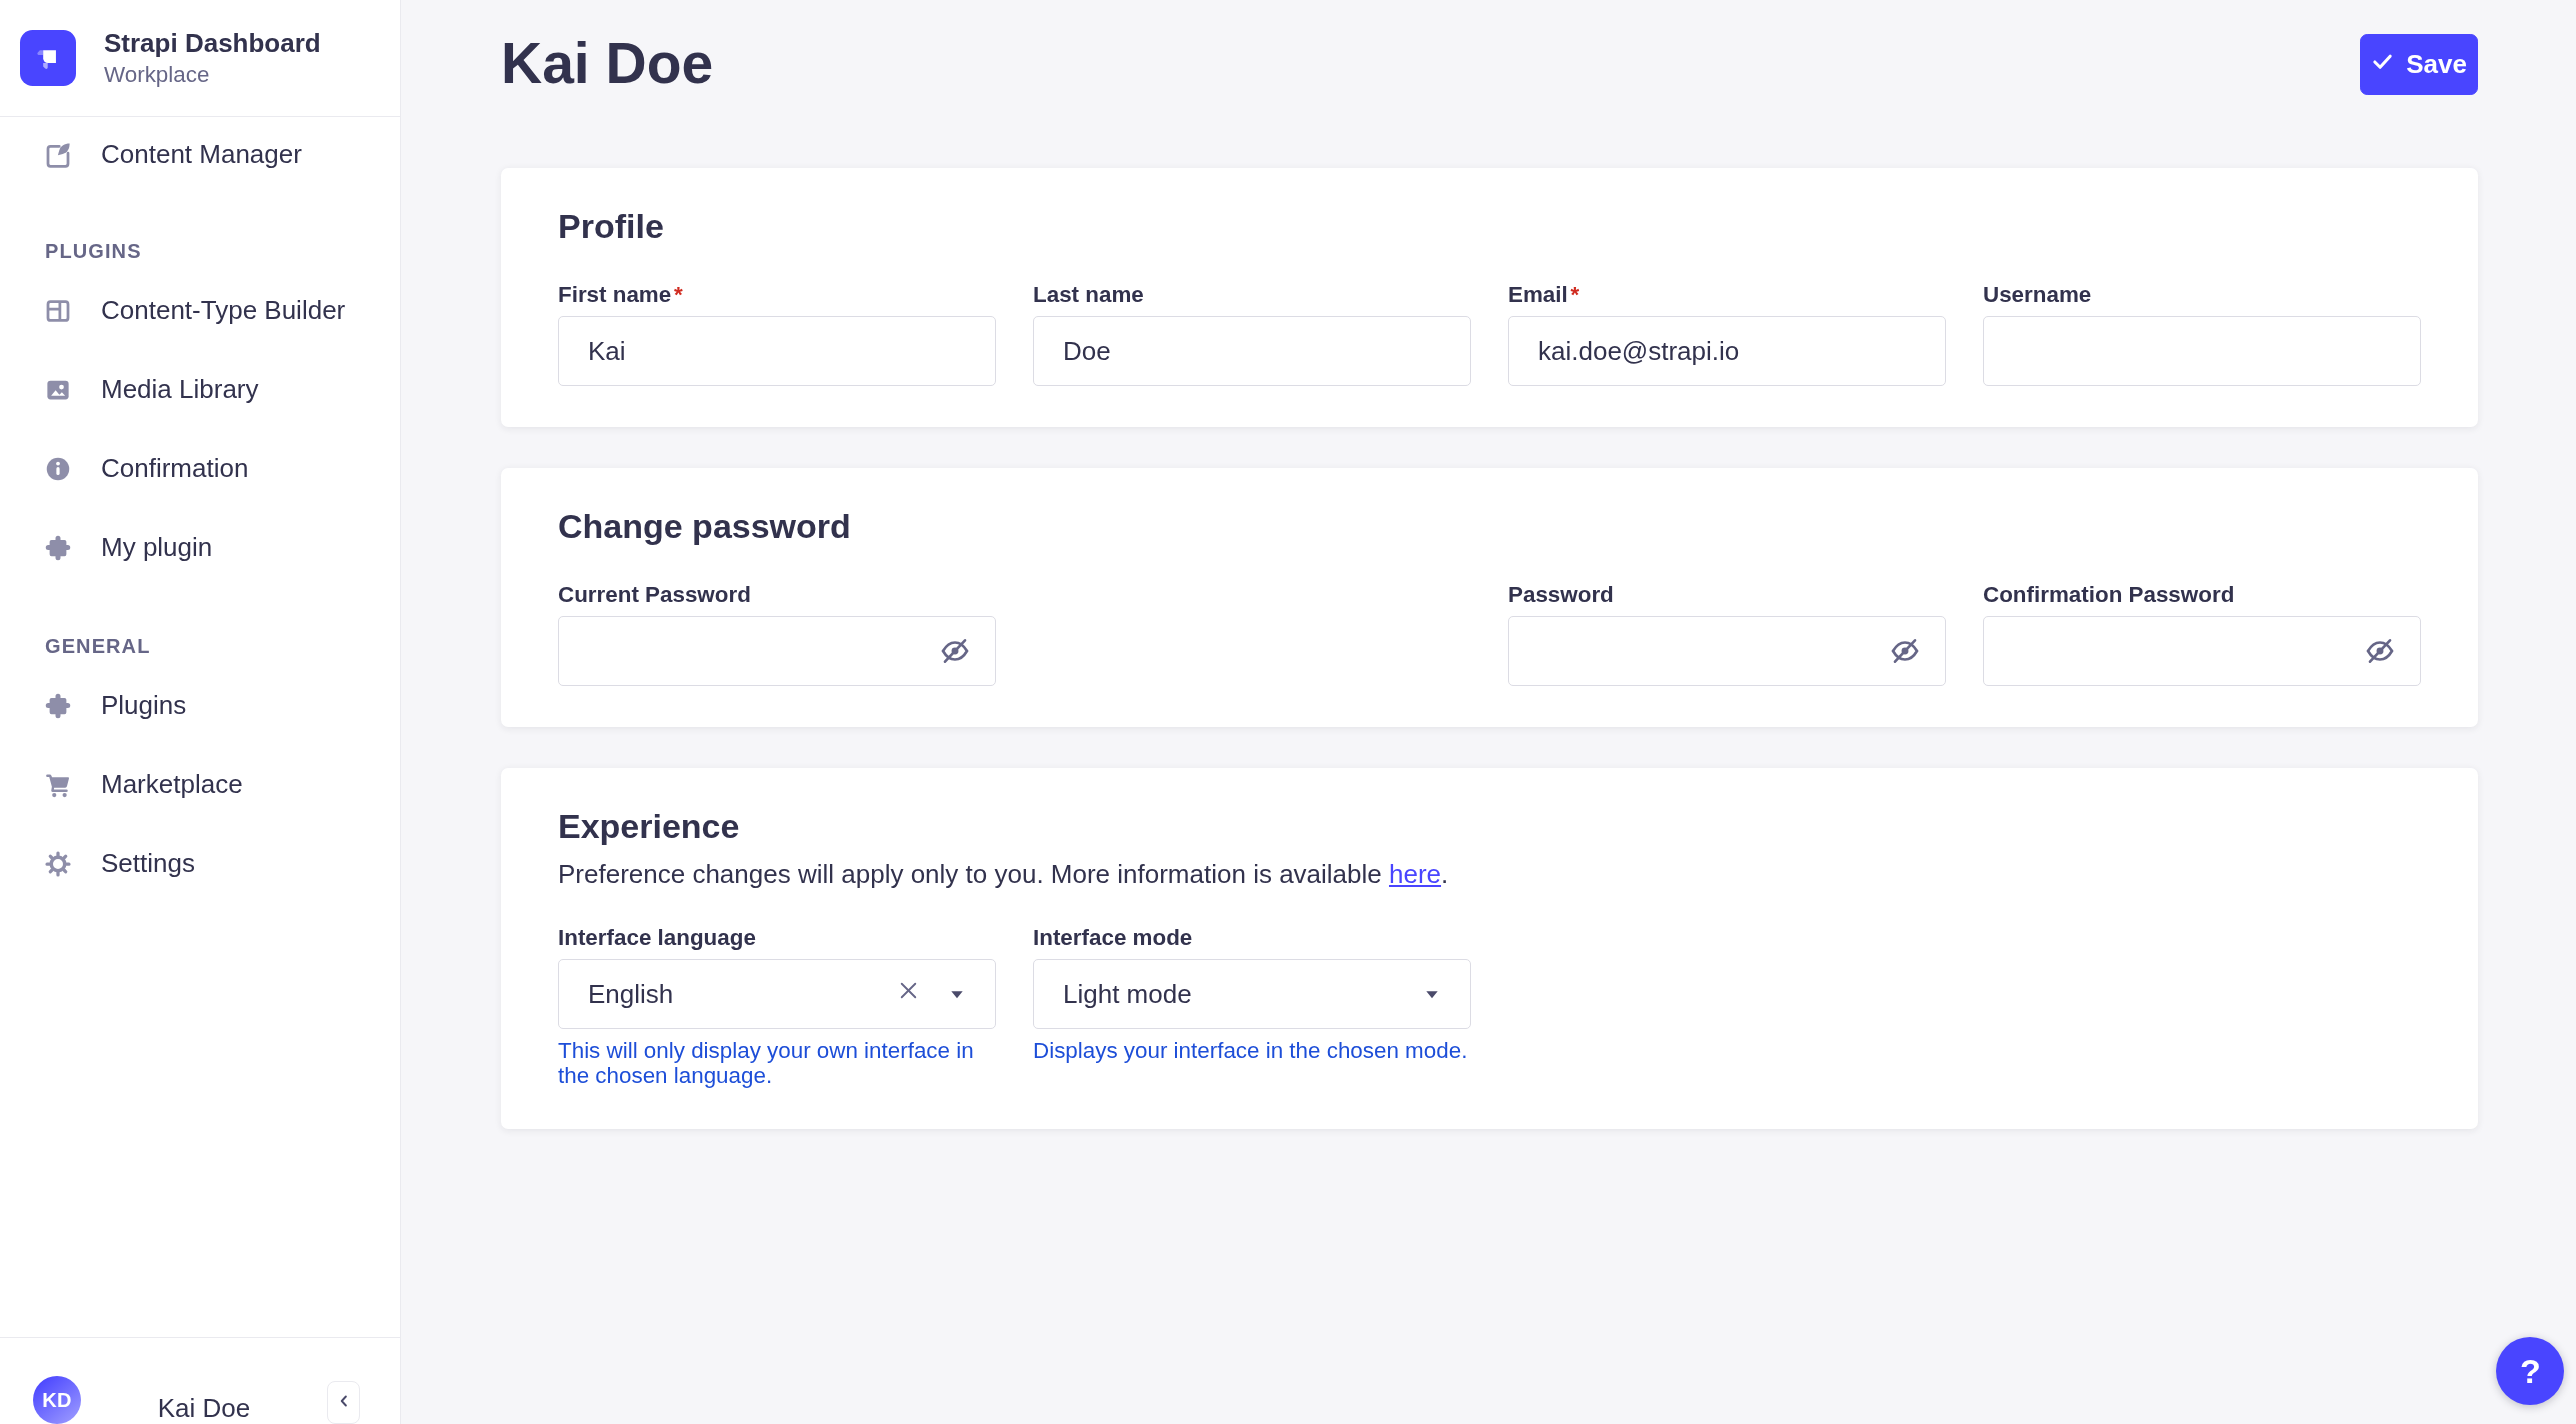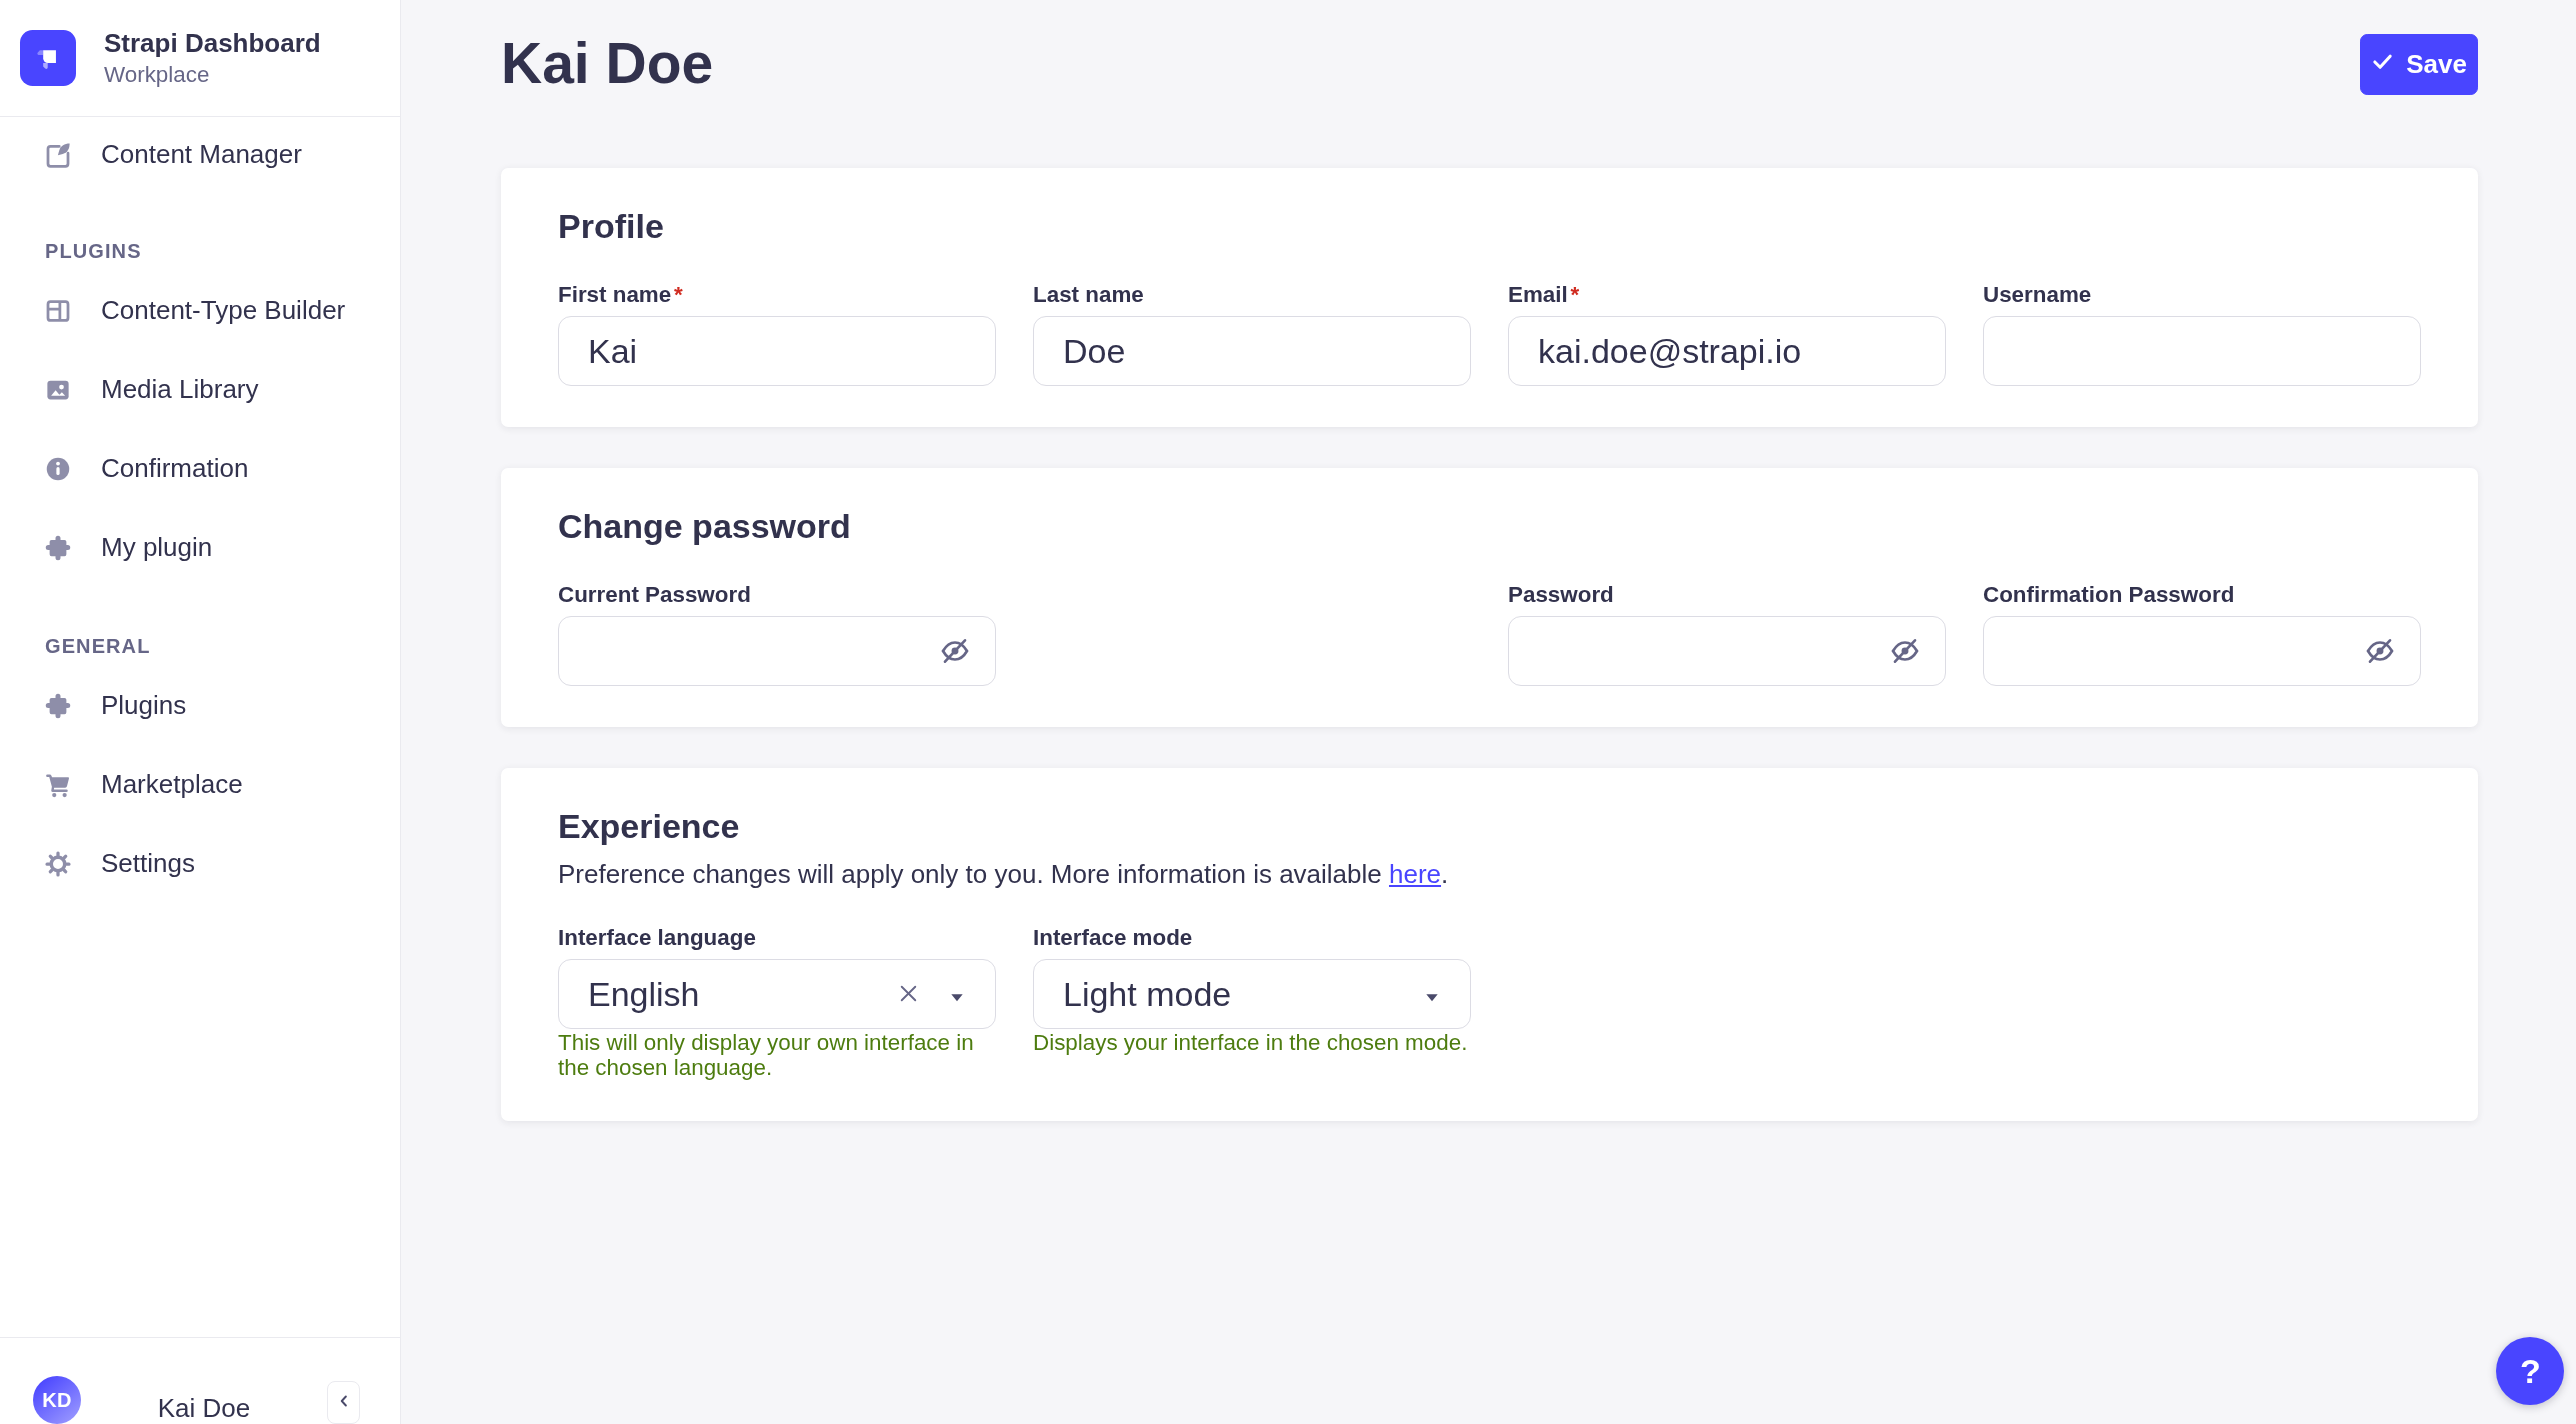--- a/index.html
+++ b/index.html
@@ -75,38 +75,38 @@
     background:#ffffff; border-radius:7.2px;
     box-shadow:0 1.8px 7.2px rgba(33,33,52,0.08);
     padding:39px 57px 41px; margin-bottom:41px;
   }
   .card-heading { font-size:34px; font-weight:600; color:#32324d; line-height:39px; margin-bottom:36px; }
   .grid2 { display:grid; grid-template-columns:1fr 1fr 1fr 1fr; column-gap:37px; row-gap:43px; }
   .field-label { display:block; font-size:22.4px; font-weight:600; color:#32324d; margin-bottom:9px; line-height:25px; }
   .req { color:#d02b20; margin-left:2.7px; }
   .text-input, .select-box {
     width:100%; height:70px;
-    border:0.9px solid #dcdce4; border-radius:13px; background:#fff;
-    font-size:34px; color:#32324d; padding:13px 29px;
+    border:0.9px solid #dcdce4; border-radius:5px; background:#fff;
+    font-size:26px; color:#32324d; padding:13px 29px;
     font-family:"Liberation Sans", sans-serif;
   }
   .input-wrap { position:relative; }
   .input-wrap .text-input { padding-right:81px; }
   .eye-btn {
     position:absolute; right:23px; top:50%; transform:translateY(-50%);
     width:36px; height:36px; border:none; background:none; cursor:pointer;
     display:flex; align-items:center; justify-content:center;
   }
   .select-box {
     display:flex; align-items:center; justify-content:space-between; cursor:pointer;
   }
   .select-right { display:flex; align-items:center; gap:27px; }
   .subtitle { font-size:26px; color:#32324d; line-height:30px; margin:-23px 0 36px; }
   .subtitle a { color:#4945ff; }
-  .helper { font-size:22.4px; color:#4d7c0f; margin-top:1px; line-height:25px; }
+  .helper { font-size:22.4px; color:#1d4ed8; margin-top:9px; line-height:25px; }
   .help-fab {
     position:fixed; right:11.6px; bottom:19px;
     width:68px; height:68px; border-radius:50%;
     background:#4945ff; border:none; color:#fff;
     font-size:34px; font-weight:bold; cursor:pointer;
     display:flex; align-items:center; justify-content:center;
     box-shadow:0 1.8px 9px rgba(33,33,52,0.25);
     font-family:"Liberation Sans", sans-serif;
   }
 </style>

